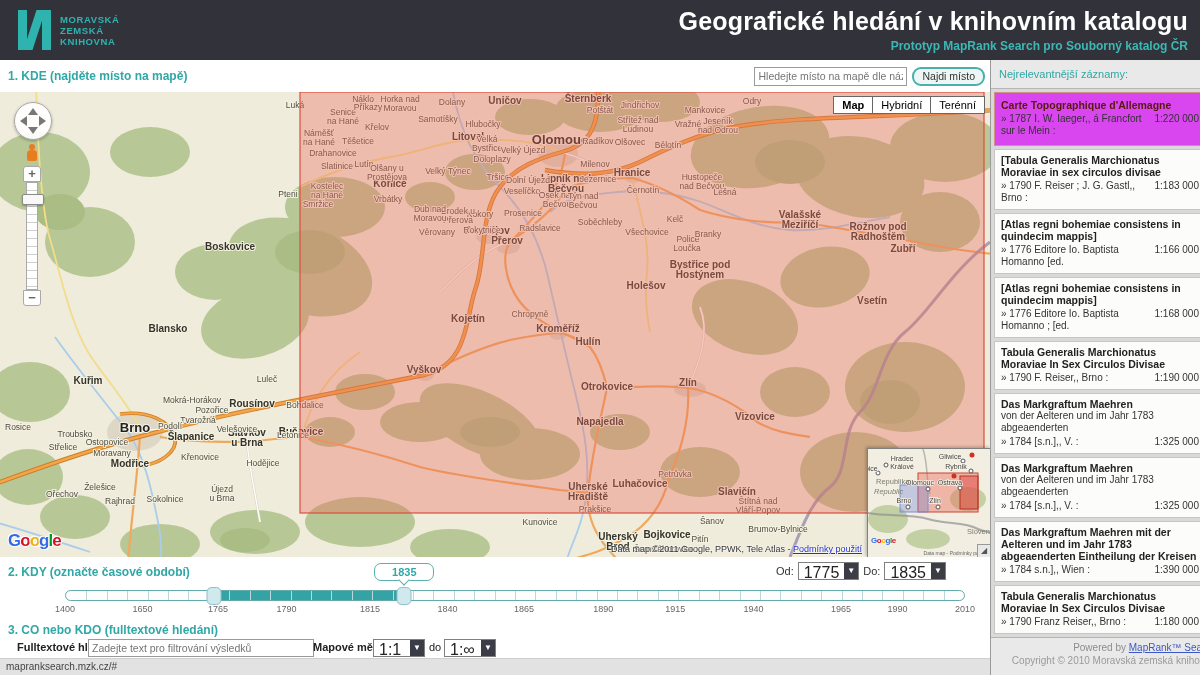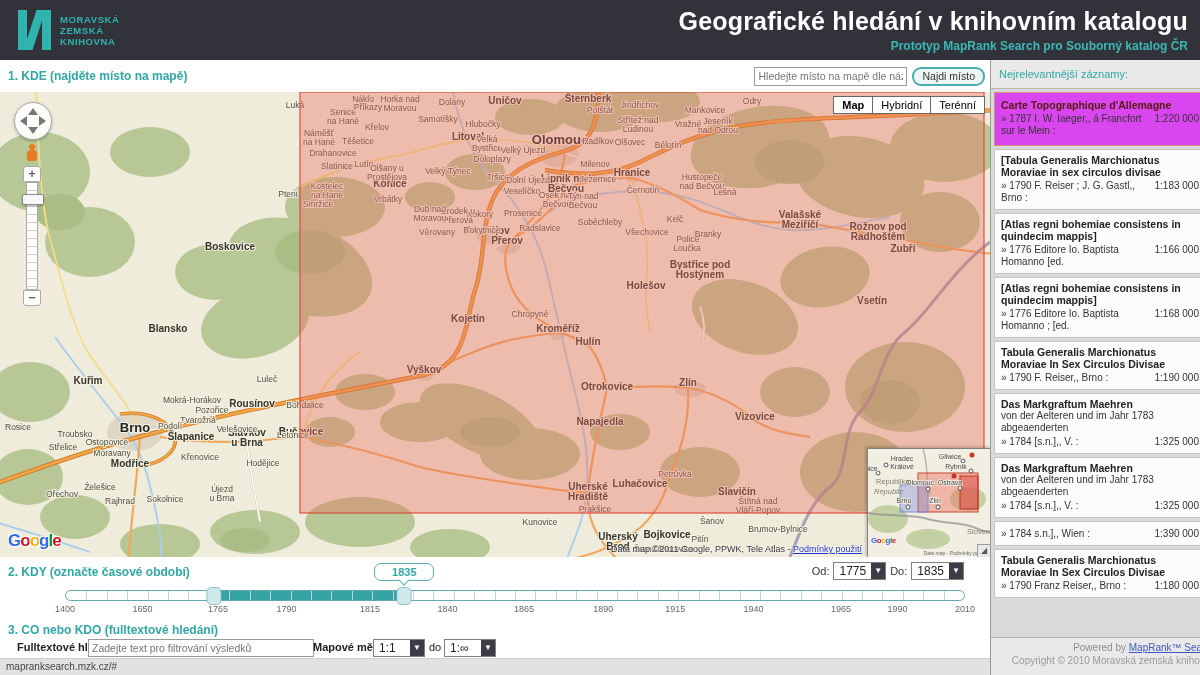--- a/index.html
+++ b/index.html
@@ -64,23 +64,23 @@
   .mini-town{font-size:7px;fill:#444;paint-order:stroke;stroke:#f6f3e6;stroke-width:1.5px;text-anchor:middle;}
   .mini-region{font-size:7.5px;fill:#7d7d72;}
   .mini-region.it{font-style:italic;}
   .mini-glogo{position:absolute;left:3px;bottom:12px;font-size:8px;font-weight:bold;letter-spacing:-.5px;text-shadow:0 0 1px #fff;}
   .mini-attrib{position:absolute;right:2px;bottom:1px;font-size:5px;color:#666;}
   .mini-toggle{position:absolute;right:0;bottom:0;width:12px;height:12px;background:#e8e8e8;border-left:1px solid #999;border-top:1px solid #999;color:#555;font-size:8px;line-height:12px;text-align:center;cursor:pointer;}
 
   
   .when{position:relative;height:63px;background:#fff;}
   .when .sec-title{position:absolute;left:8px;top:8px;}
-  .oddo{position:absolute;right:26px;top:5px;display:flex;align-items:center;gap:4px;font-size:11px;color:#333;}
+  .oddo{position:absolute;right:44px;top:5px;display:flex;align-items:center;gap:4px;font-size:11px;color:#333;}
   .mini-select{display:inline-flex;align-items:stretch;border:1px solid #7f7f7f;background:#fff;height:16px;cursor:pointer;}
-  .mini-select .val{padding:1px 5px;font-size:12px;min-width:26px;color:#222;}
+  .mini-select .val{padding:1px 5px;font-size:16px;min-width:26px;color:#222;}
   .mini-select .arrow{width:14px;background:#3c3c46;color:#fff;font-size:8px;line-height:16px;text-align:center;}
   .track-wrap{position:absolute;left:65px;right:25px;top:33px;height:11px;}
   .track{position:absolute;left:0;right:0;top:0;bottom:0;border:1px solid #64a9ab;border-radius:7px;background:#fdfdfd;overflow:hidden;}
   .track .tick{position:absolute;top:0;bottom:0;width:1px;background:#b9d8da;}
   .track .fill{position:absolute;top:0;bottom:0;background:#35a3a3;}
   .handle{position:absolute;top:-3px;width:13px;height:16px;background:#cfe9ec;border:1px solid #8fbfc9;border-radius:5px;transform:translateX(-50%);cursor:grab;}
   .callout{position:absolute;top:-27px;transform:translateX(-50%);width:58px;height:16px;background:#fff;border:1px solid #5ab0b0;border-radius:7px;color:#2fa8a6;font-weight:bold;font-size:11px;text-align:center;line-height:16px;}
   .callout::after{content:"";position:absolute;left:50%;bottom:-4px;width:7px;height:7px;background:#fff;border-right:1px solid #5ab0b0;border-bottom:1px solid #5ab0b0;transform:translateX(-50%) rotate(45deg);}
   .tick-labels{position:absolute;left:65px;right:25px;top:47px;height:12px;}
   .tick-label{position:absolute;transform:translateX(-50%);font-size:9px;color:#666;white-space:nowrap;}
@@ -607,20 +607,21 @@
           </div>
           <div class="card">
             <div class="card-title">Das Markgraftum Maehren</div>
             <div class="card-sub">von der Aelteren und im Jahr 1783 abgeaenderten</div>
             <div class="card-meta">
               <span class="meta">» 1784  [s.n.],, V. :</span>
               <span class="scale">1:325 000</span>
             </div>
           </div>
           <div class="card">
+            <div class="card-title">Das Markgraftum Maehren mit der Aelteren und im Jahr 1783 abgeaenderten Eintheilung der Kreisen</div>
             <div class="card-meta">
               <span class="meta">» 1784  s.n.],, Wien :</span>
               <span class="scale">1:390 000</span>
             </div>
           </div>
           <div class="card">
             <div class="card-title">Tabula Generalis Marchionatus Moraviae In Sex Circulos Divisae</div>
             <div class="card-meta">
               <span class="meta">» 1790  Franz Reiser,, Brno :</span>
               <span class="scale">1:180 000</span>

